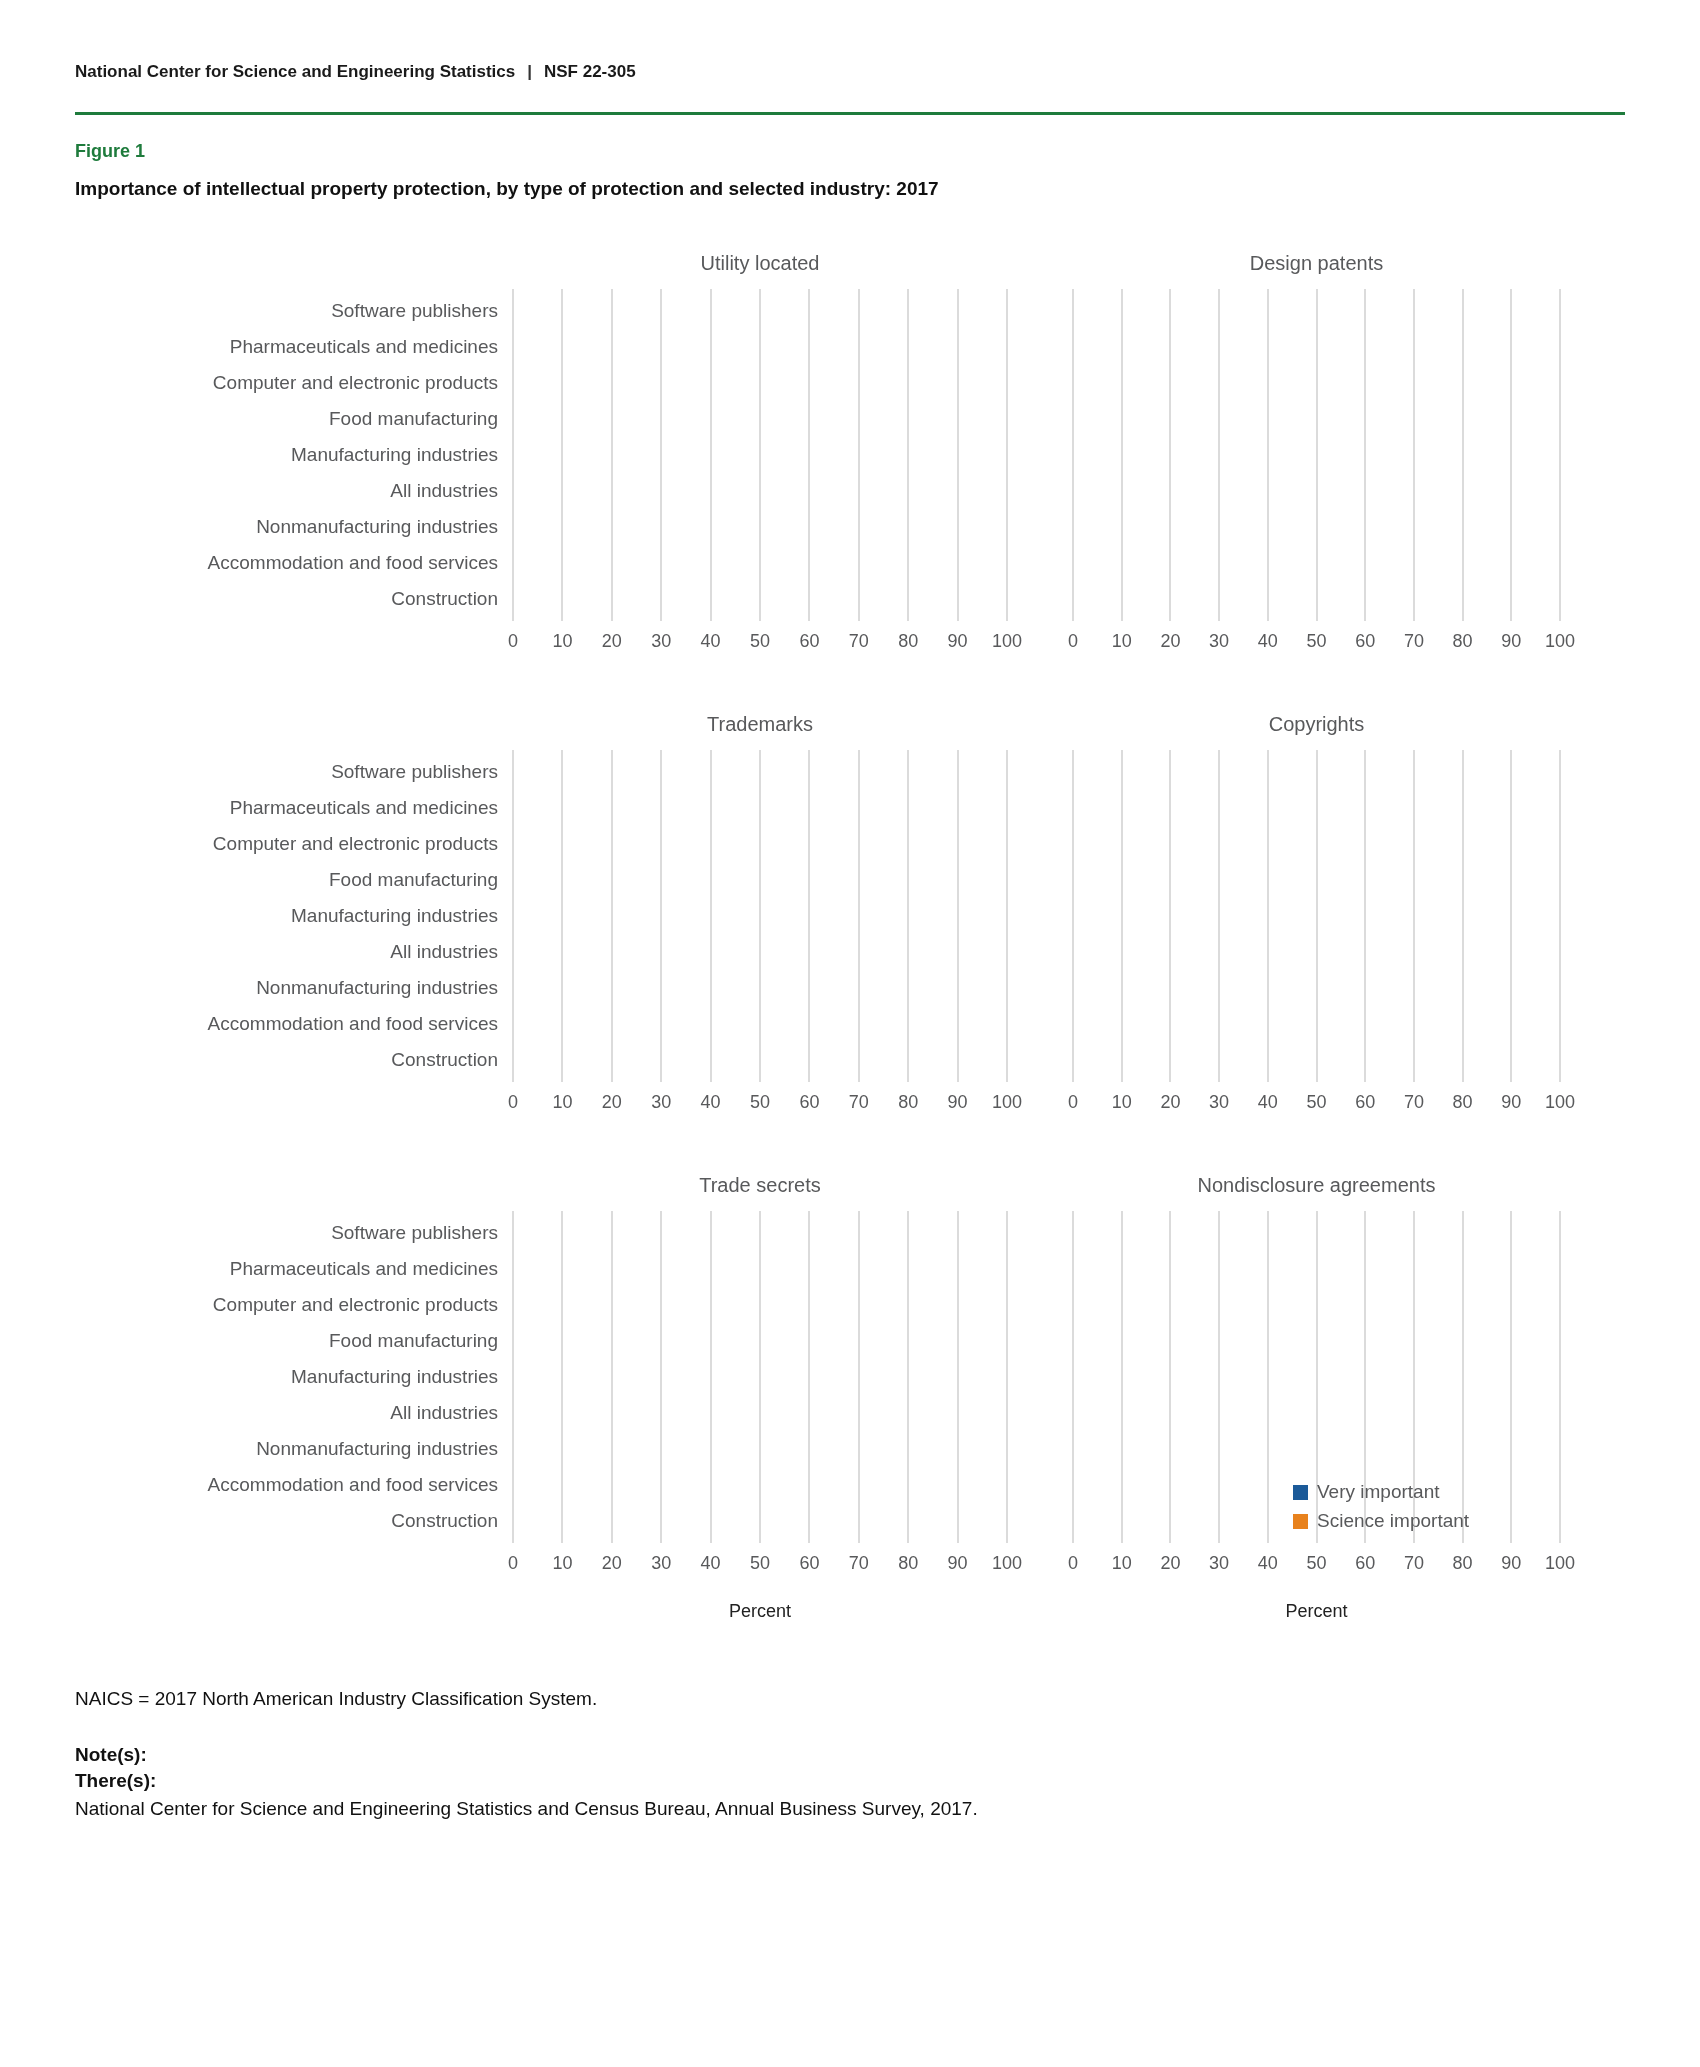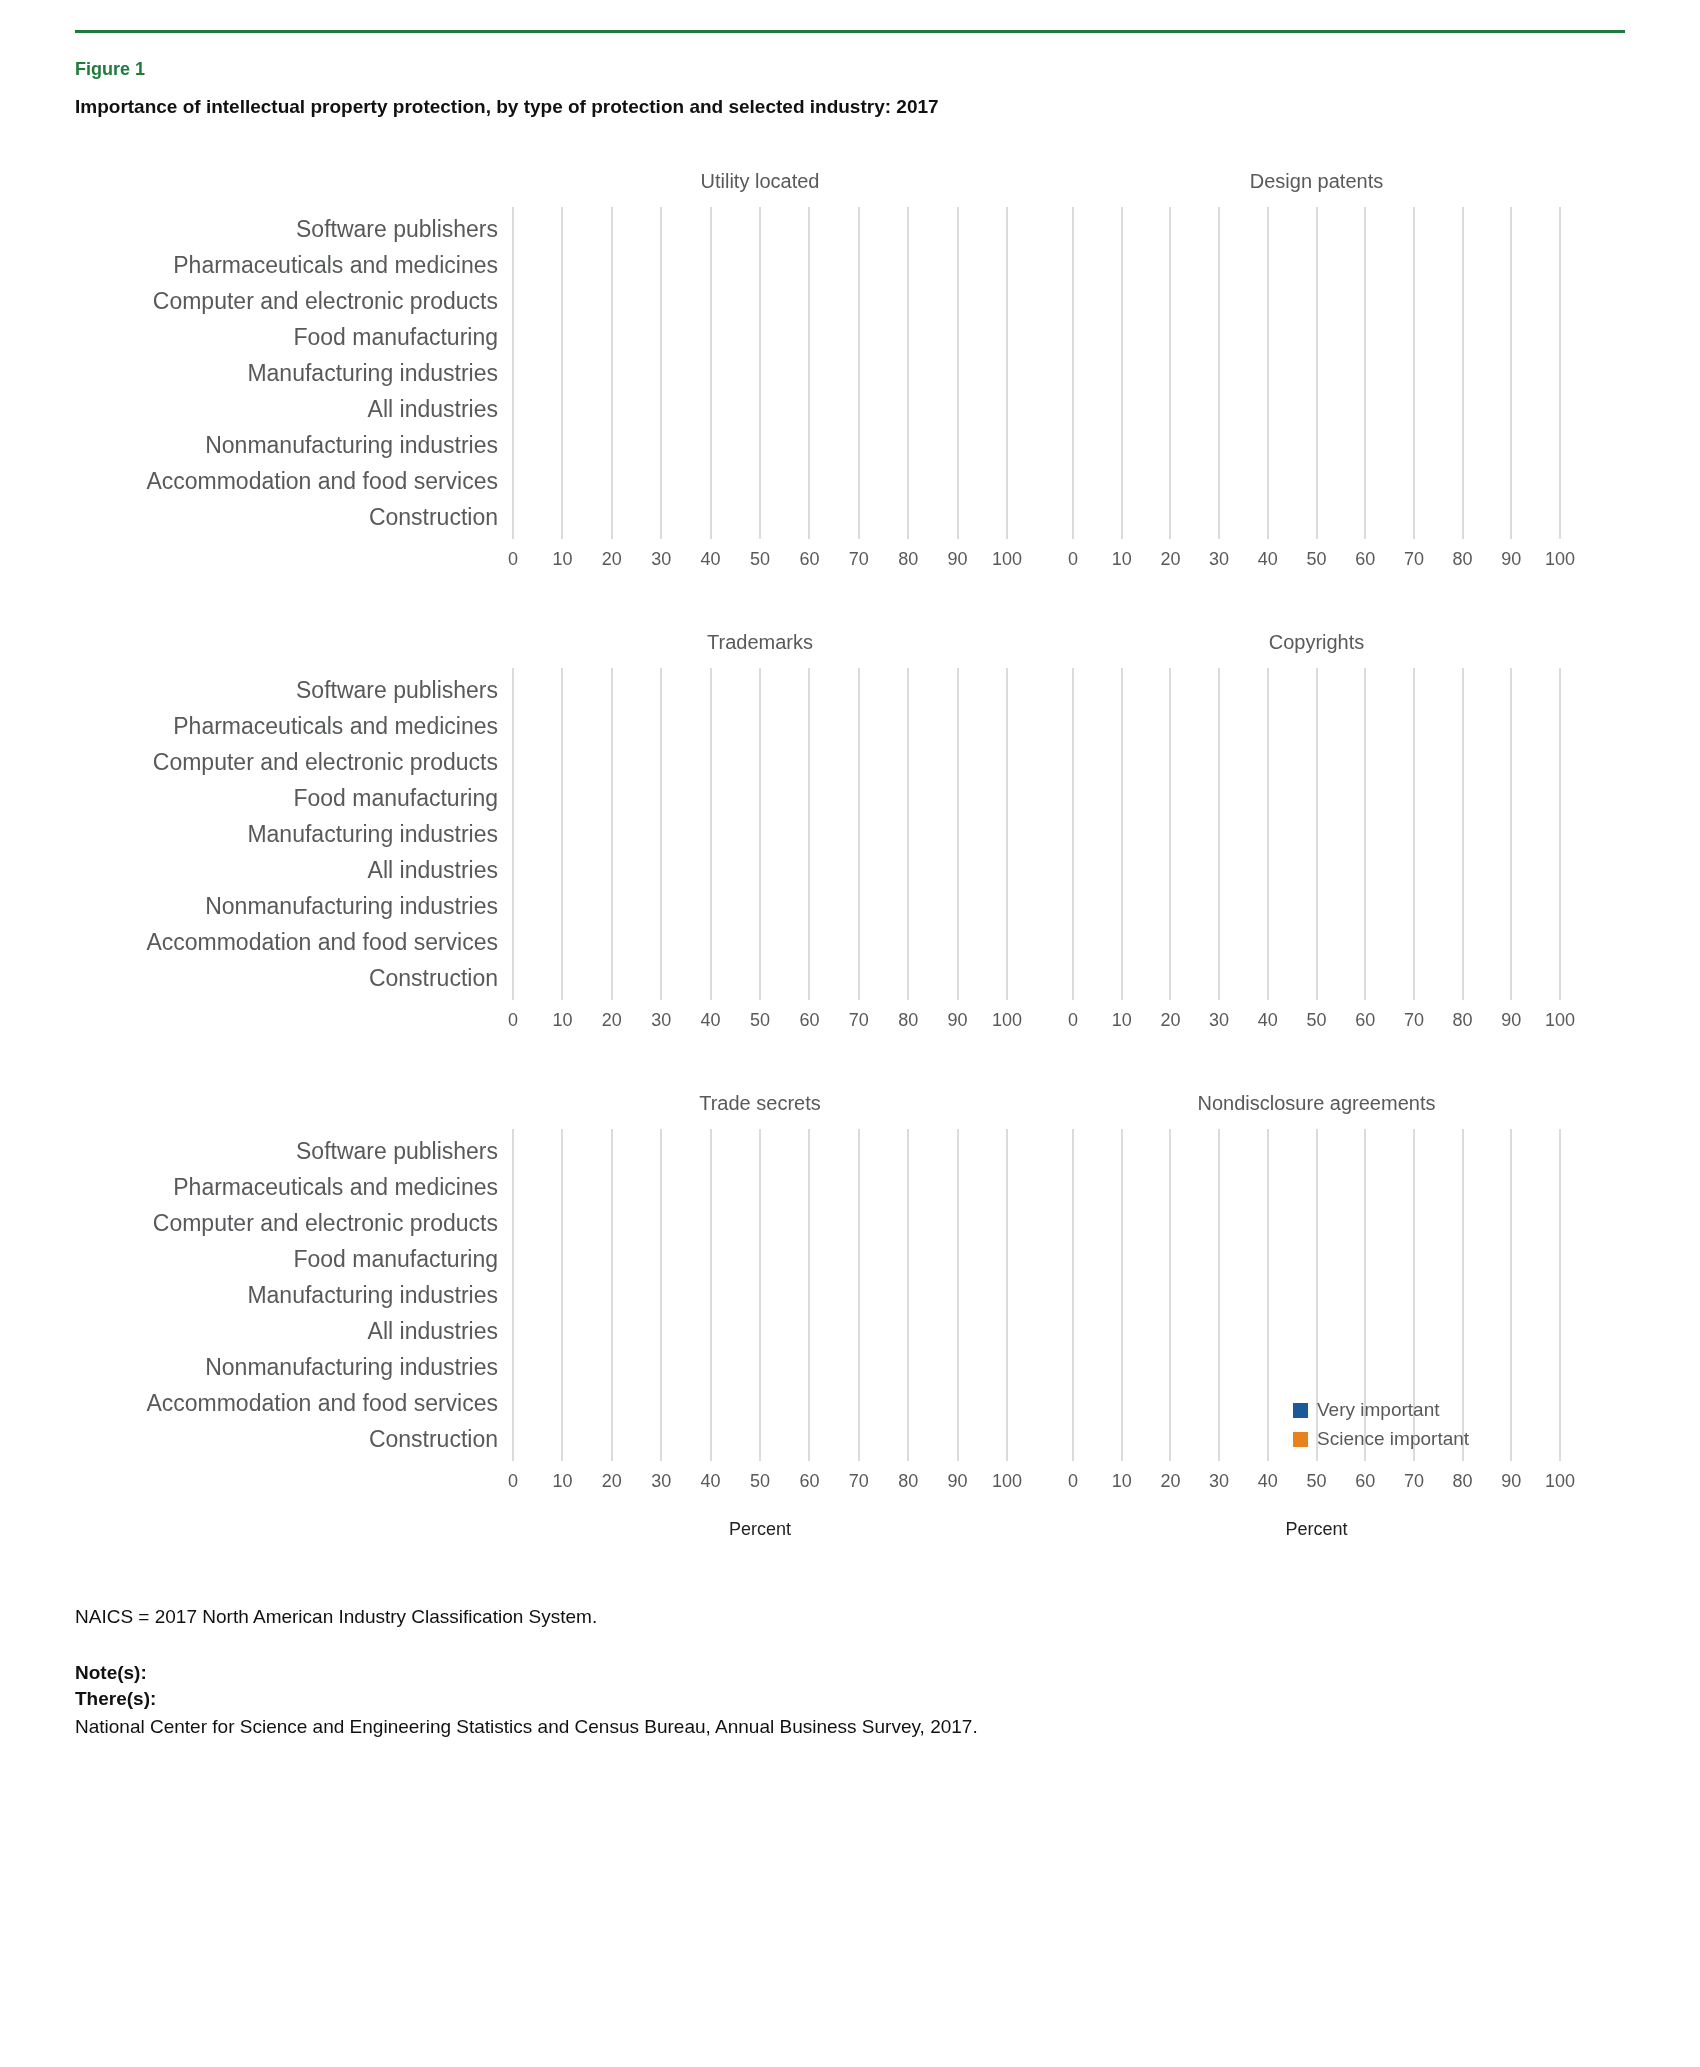--- a/index.html
+++ b/index.html
@@ -21,21 +21,21 @@
   .fig-label{margin:26px 75px 0;color:var(--green);font-size:18px;font-weight:bold;}
   .fig-title{margin:16px 75px 0;font-size:19px;font-weight:bold;color:#111;}
 
   #charts{margin:52px 0 0 75px;}
   .chart-row{display:flex;margin-bottom:58px;}
   .chart{display:grid;}
   .chart.left{grid-template-columns:var(--labelw) var(--plotw);}
   .chart.right{grid-template-columns:66px 487px;}
   .chart-title{grid-column:2;text-align:center;font-size:20px;color:var(--txtgray);padding-bottom:18px;}
   .cat-labels{grid-column:1;padding-right:15px;}
-  .cat-label{height:36px;line-height:36px;text-align:right;font-size:23px;color:var(--txtgray);white-space:nowrap;}
+  .cat-label{height:36px;line-height:36px;text-align:right;font-size:19px;color:var(--txtgray);white-space:nowrap;}
   .plot{grid-column:2;position:relative;height:324px;}
   .grid-line{position:absolute;top:-4px;bottom:-4px;width:2px;background:var(--grid);transform:translateX(-1px);}
   .bar-row{height:36px;display:flex;align-items:center;position:relative;}
   .bar{display:flex;height:18px;position:relative;z-index:2;}
   .seg-very{background:var(--blue);height:100%;}
   .seg-some{background:var(--orange);height:100%;}
   .x-axis{grid-column:2;position:relative;height:24px;margin-top:14px;}
   .tick{position:absolute;transform:translateX(-50%);font-size:18px;color:var(--txtgray);}
   .x-label{grid-column:2;text-align:center;font-size:18px;color:#222;margin-top:24px;}
 
@@ -46,20 +46,23 @@
   .footer{margin:66px 75px 0;font-size:19px;color:#111;}
   .naics{margin-bottom:34px;}
   .fnote-label{font-weight:bold;margin-bottom:4px;}
   .fnote-text{line-height:1.4;max-width:1560px;margin-bottom:30px;}
 </style>
 </head>
 <body>
 
 <div class="page">
 
+  <div class="hdr">
+    <span>National Center for Science and Engineering Statistics</span><span class="sep">|</span><span>NSF 22-305</span>
+  </div>
 
   <div class="rule"></div>
 
   <div class="fig-label">Figure 1</div>
   <div class="fig-title">Importance of intellectual property protection, by type of protection and selected industry: 2017</div>
 
   <div id="charts">
       <div class="chart-row">
         <div class="chart left">
           <div class="chart-title">Utility located</div>

